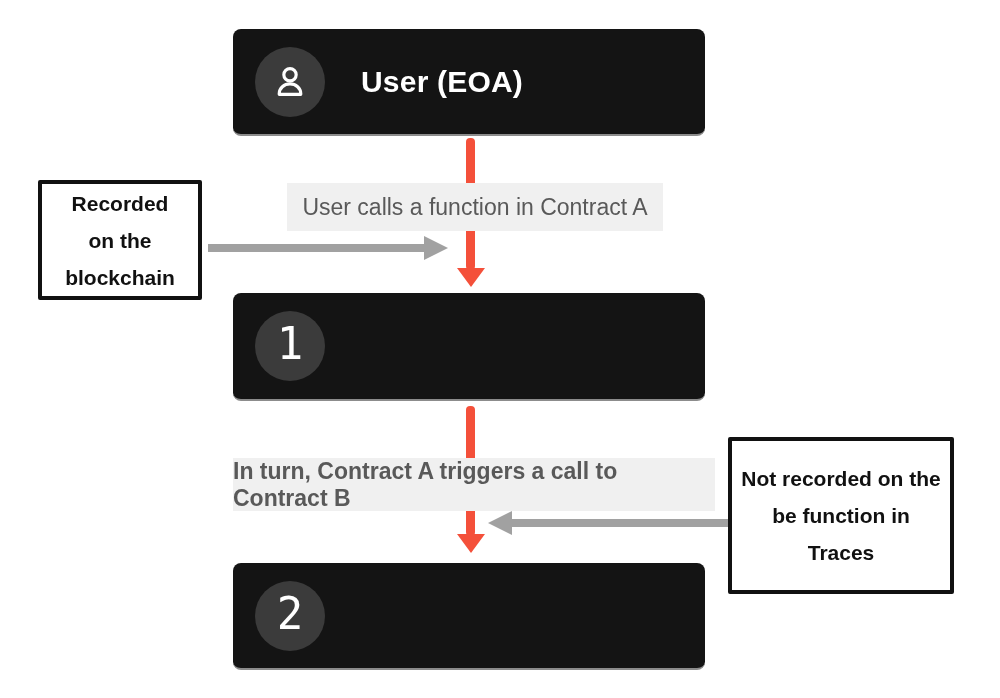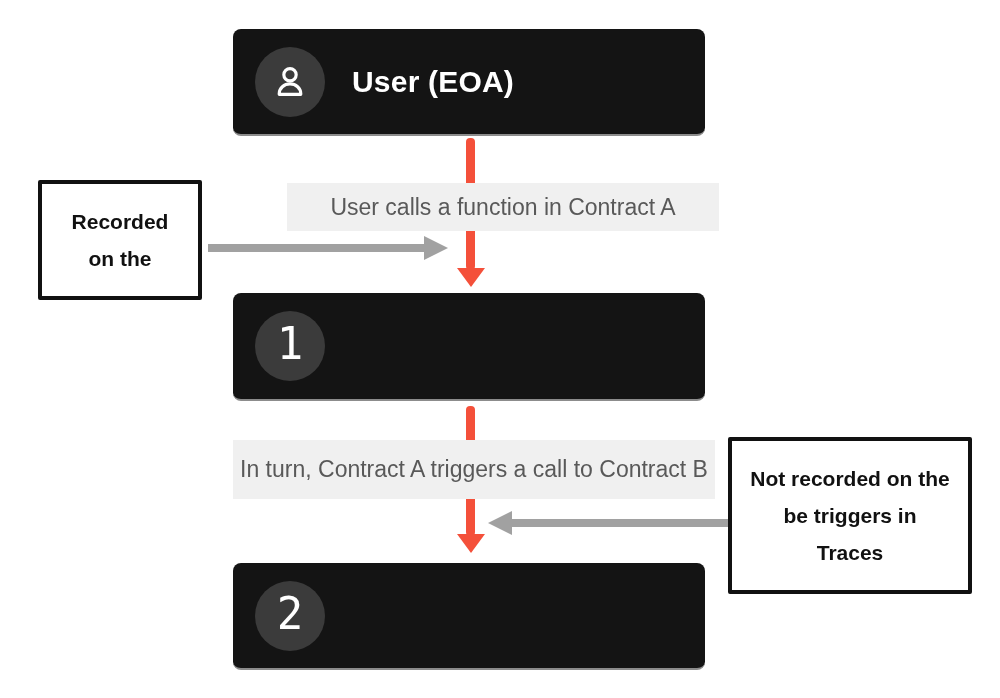--- a/index.html
+++ b/index.html
@@ -8,49 +8,49 @@
     --ann-border:#111111; --text-on-dark:#ffffff;
   }
   *{margin:0;padding:0;box-sizing:border-box}
   body{background:var(--page-bg);font-family:"Liberation Sans",sans-serif;}
   .canvas{position:relative;width:1000px;height:698px;background:var(--page-bg);overflow:hidden;}
 
   
   .node{
     position:absolute;left:233px;width:472px;height:107px;
     background:var(--node-bg);border-radius:8px;border-bottom:2px solid var(--node-edge);
-    display:flex;align-items:center;gap:27px;padding-left:22px;z-index:3;text-align:right;
+    display:flex;align-items:center;gap:36px;padding-left:22px;z-index:3;text-align:right;
   }
   .badge{
     width:70px;height:70px;border-radius:50%;background:var(--badge-bg);
     display:flex;align-items:center;justify-content:center;flex:0 0 auto;
   }
   .badge-num{
     font-family:"DejaVu Sans Mono",monospace;font-size:44px;font-weight:400;
     color:var(--text-on-dark);line-height:1;padding-bottom:4px;
   }
   .node-title{color:var(--text-on-dark);font-size:30px;font-weight:700;letter-spacing:.2px;}
 
   
   .flow-label{
     position:absolute;background:var(--label-bg);color:var(--label-text);
     display:flex;align-items:center;justify-content:center;
     font-size:23px;z-index:2;
   }
-  .flow-label.l1{left:287px;top:183px;width:432px;height:48px;}
-  .flow-label.l2{left:233px;top:440px;width:482px;height:59px;}
+  .flow-label.l1{left:287px;top:183px;width:376px;height:48px;}
+  .flow-label.l2{left:233px;top:458px;width:482px;height:53px;font-weight:bold;}
 
   
   .ann{
     position:absolute;background:var(--page-bg);border:4px solid var(--ann-border);
     border-radius:2px;display:flex;flex-direction:column;align-items:center;justify-content:center;
     text-align:center;font-weight:700;color:var(--ann-border);font-size:21px;line-height:37px;z-index:3;
   }
   .ann.left{left:38px;top:180px;width:164px;height:120px;}
-  .ann.right{left:728px;top:437px;width:244px;height:157px;}
+  .ann.right{left:728px;top:437px;width:226px;height:157px;}
 
   
   .v-shaft{position:absolute;width:9px;background:var(--accent);border-radius:4px;z-index:1;}
   .v-shaft.a1{left:466px;top:138px;height:132px;}
   .v-shaft.a2{left:466px;top:406px;height:130px;}
   .v-head{position:absolute;width:0;height:0;border-left:14px solid transparent;
     border-right:14px solid transparent;border-top:19px solid var(--accent);z-index:1;}
   .v-head.a1{left:457px;top:268px;}
   .v-head.a2{left:457px;top:534px;}
 
@@ -102,21 +102,22 @@
 
   <div class="node" style="top:563px;">
     <div class="badge">
       <span class="badge-num">2</span>
     </div>
   </div>
 
   <div class="ann left">
     <div>Recorded</div>
     <div>on the</div>
+    <div>blockchain</div>
   </div>
 
   <div class="ann right">
     <div>Not recorded on the</div>
-    <div>be triggers in</div>
+    <div>be function in</div>
     <div>Traces</div>
   </div>
 
 </div>
 
 </body></html>

